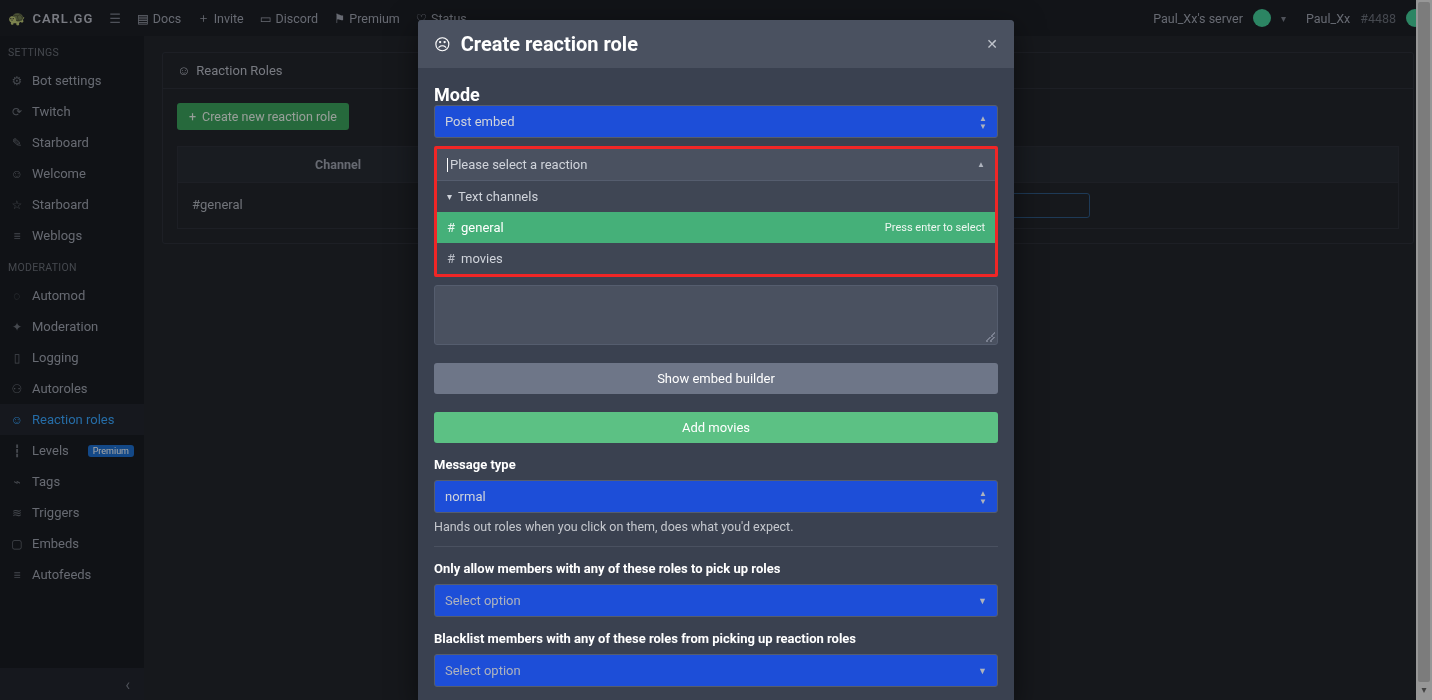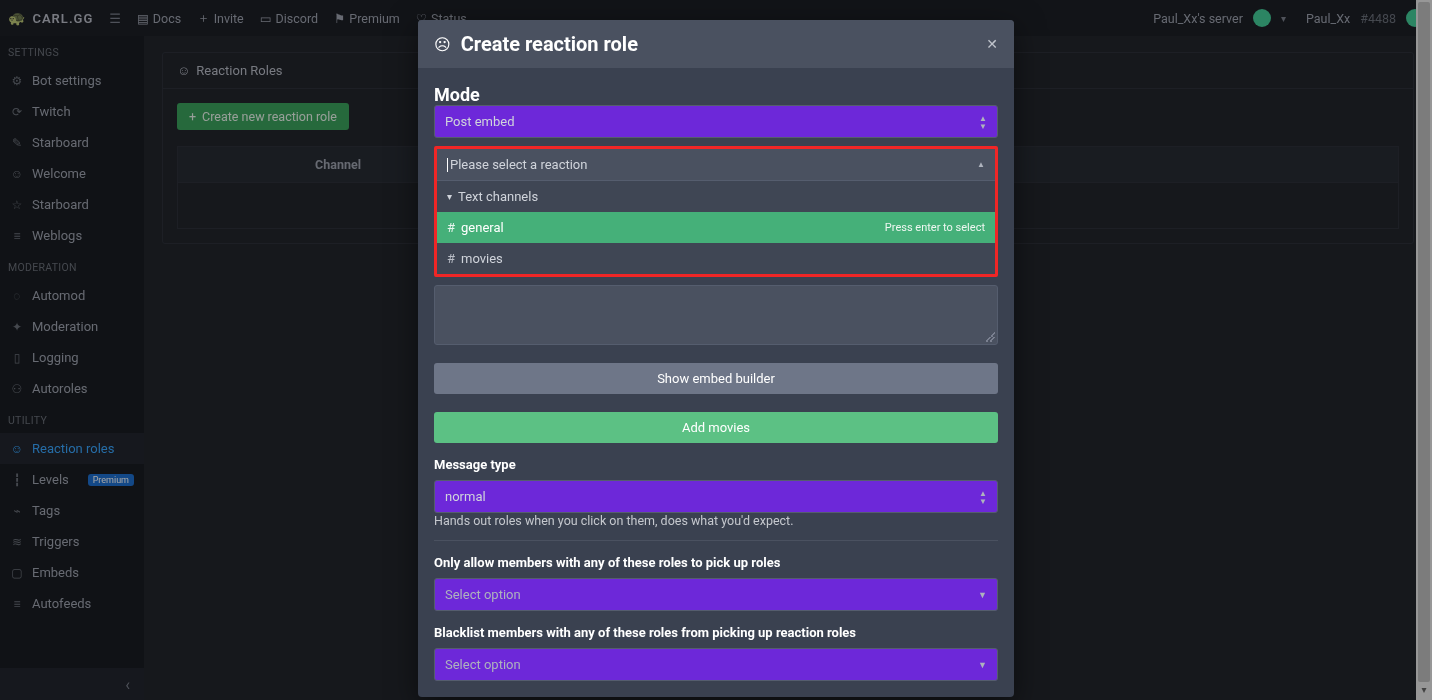--- a/index.html
+++ b/index.html
@@ -67,21 +67,21 @@
 
 
 .modal-backdrop { position:absolute; inset:0; background:rgba(0,0,0,.35); }
 .modal { position:absolute; top:20px; left:50%; transform:translateX(-50%); width:596px; background:#3a4150; border-radius:4px; box-shadow:0 8px 30px rgba(0,0,0,.5); }
 .modal-head { display:flex; align-items:center; gap:10px; padding:12px 16px; background:#4a5160; border-radius:4px 4px 0 0;}
 .modal-title { color:#fff; font-size:20px; font-weight:700; }
 .modal-close { margin-left:auto; color:#c0c4cc; cursor:pointer; font-size:14px;}
 .modal-body { padding: 16px; }
 .section-label { color:#fff; font-weight:700; font-size:18px; margin-bottom:0; }
 .section-label-sm { color:#fff; font-weight:700; font-size:13px; margin: 14px 0 8px; }
-.select-box { background:#6d28d9; border:1px solid #555d6e; color:#d0d4db; border-radius:3px; padding:8px 10px; font-size:13px; display:flex; align-items:center; position:relative;}
+.select-box { background:#1d4ed8; border:1px solid #555d6e; color:#d0d4db; border-radius:3px; padding:8px 10px; font-size:13px; display:flex; align-items:center; position:relative;}
 .select-caret { position:absolute; right:10px; top:50%; transform:translateY(-50%); display:flex; flex-direction:column; gap:1px; font-size:8px; color:#aeb3bd; line-height:7px;}
 .select-caret-single { position:absolute; right:10px; top:50%; transform:translateY(-50%); font-size:9px; color:#aeb3bd;}
 
 
 .channel-block { border:3px solid #f02626; border-radius:2px; margin-top:8px; background:#3a4150;}
 .channel-search { background:#4a5160; border-bottom:1px solid #555d6e; padding:8px 10px; font-size:13px; color:#d0d4db; display:flex; align-items:center; position:relative;}
 .channel-search .up-caret { position:absolute; right:10px; font-size:8px; color:#aeb3bd;}
 .channel-group { background:#3f4654; padding:8px 10px; font-size:13px; color:#d0d4db; display:flex; align-items:center; gap:6px;}
 .channel-item { padding:8px 10px; font-size:13px; display:flex; align-items:center; gap:6px; background:#3f4654; color:#cfd3da;}
 .channel-item.selected { background:#45b079; color:#fff; }
@@ -89,21 +89,21 @@
 .hash { color:#b9bdc6; }
 .channel-item.selected .hash { color:#e8f5ee; }
 
 .textarea { margin-top:8px; background:#4a5160; border:1px solid #555d6e; border-radius:3px; height:60px; resize: both; position:relative;}
 .textarea .resize-handle { position:absolute; right:2px; bottom:2px; width:10px; height:10px; background: linear-gradient(135deg, transparent 0 50%, #7a8090 50% 60%, transparent 60% 70%, #7a8090 70% 80%, transparent 80%);}
 
 .btn-wide { width:100%; text-align:center; padding:8px; border-radius:3px; font-size:13px; margin-top:18px; cursor:pointer;}
 .btn-grey { background:#6e7688; color:#fff; }
 .btn-green { background:#5cc184; color:#fff; }
 
-.help-text { color:#c5c8ce; font-size:12.5px; }
+.help-text { color:#c5c8ce; font-size:12.5px; margin-top:6px;}
 
 .select-box.muted { color:#aeb3bd; }
 .hr { border-top:1px solid #4a5160; margin:12px 0; }
 
 </style>
 </head>
 <body>
 
 <div class="topnav">
   <div class="brand">
@@ -184,21 +184,20 @@
       </div>
     <div class="side-item">
         <span class="side-icon">▯</span>
         <span>Logging</span>
       </div>
     <div class="side-item">
         <span class="side-icon">⚇</span>
         <span>Autoroles</span>
       </div>
 
-    <div class="side-section-title">UTILITY</div>
     <div class="side-item active">
         <span class="side-icon">☺</span>
         <span>Reaction roles</span>
       </div>
     <div class="side-item">
         <span class="side-icon">┇</span>
         <span>Levels</span>
         <span class="badge">Premium</span>
       </div>
     <div class="side-item">
@@ -233,20 +232,21 @@
         <div class="btn-create">
           <span>+</span>
           <span>Create new reaction role</span>
         </div>
         <div class="rr-table">
           <div class="rr-head">
             <div class="col-channel">Channel</div>
             <div class="col-actions">Actions</div>
           </div>
           <div class="rr-row">
+            <div class="col-channel">#general</div>
             <div class="col-actions">
                 <div class="btn-edit">Edit</div>
               </div>
           </div>
         </div>
       </div>
     </div>
   </div>
 </div>
 

